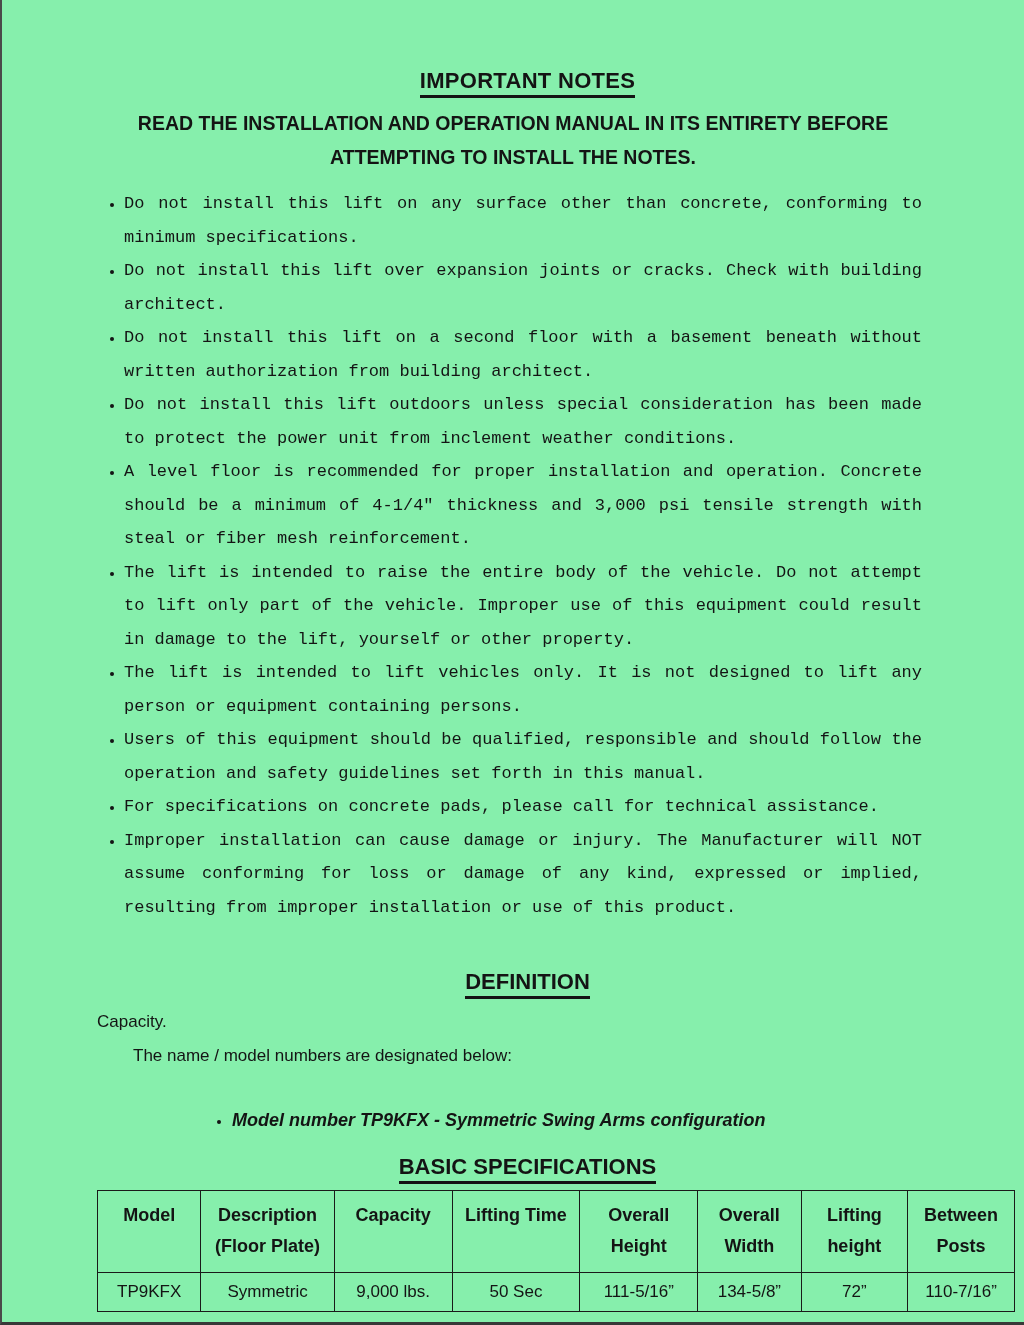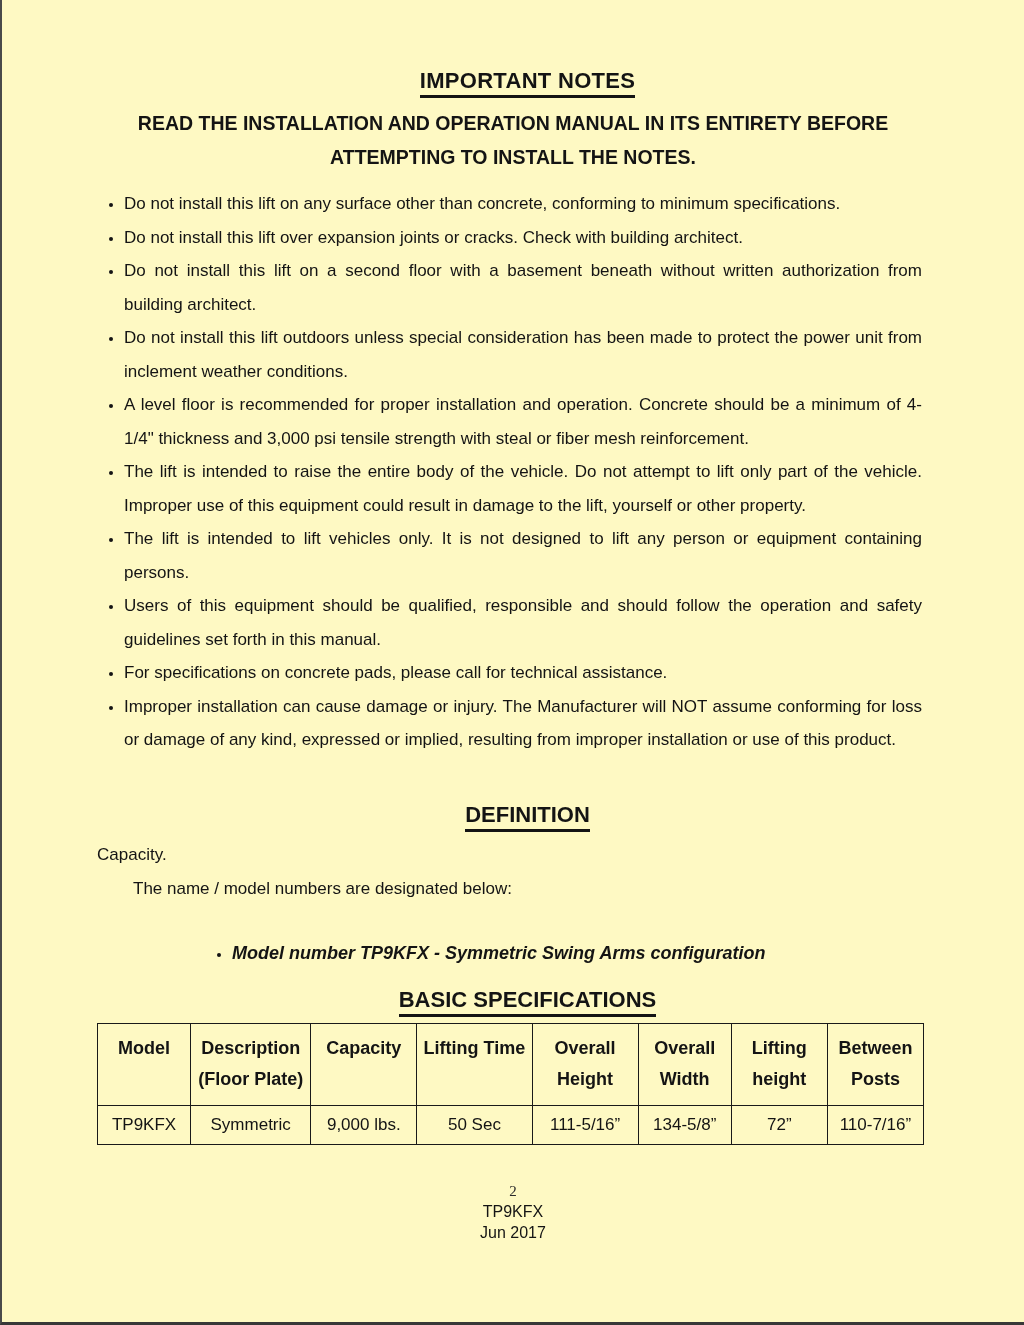--- a/index.html
+++ b/index.html
@@ -9,39 +9,40 @@
     color: #141414;
     position: relative;
   }
   .page {
     box-sizing: border-box;
     width: 1024px; height: 1325px;
     border-left: 2px solid #4a4a4a;
     border-bottom: 3px solid #383838;
     padding: 68px 66px 0 95px;
     overflow: hidden;
-    background: #fef9c3;
+    background: #86efac;
   }
   .full-center { margin-left: -95px; margin-right: -66px; text-align: center; }
 
   h1.doc-title {
     margin: 0; font-size: 22px; font-weight: bold; line-height: 26px;
     letter-spacing: 0.3px;
   }
   .u { border-bottom: 3px solid #141414; padding-bottom: 2px; }
 
   .read-heading {
     margin-top: 12px;
     font-size: 19.5px; font-weight: bold; line-height: 34px;
   }
 
   ul.notes {
     list-style: disc outside;
     margin: 13px 36px 0 0;
     padding-left: 27px;
+    font-family: Liberation Mono, monospace;
   }
   ul.notes li {
     font-size: 17px; line-height: 33.5px;
     text-align: justify;
   }
   ul.notes li::marker { font-size: 13px; }
 
   h2.section-heading {
     margin: 30px 0 0 0; font-size: 22px; font-weight: bold; line-height: 27px;
   }
@@ -60,21 +61,21 @@
     padding-left: 30px;
   }
   ul.model-list li {
     font-size: 18px; font-weight: bold; font-style: italic; line-height: 34px;
   }
   ul.model-list li::marker { font-size: 13px; font-style: normal; }
 
   table.spec-table {
     border-collapse: collapse;
     table-layout: fixed;
-    width: 827px;
+    width: 918px;
     margin-top: 10px;
   }
   table.spec-table th, table.spec-table td {
     border: 1.5px solid #1a1a1a;
     text-align: center;
     padding: 0;
     overflow: hidden;
   }
   table.spec-table thead th {
     height: 72px; vertical-align: top; padding-top: 9px;

